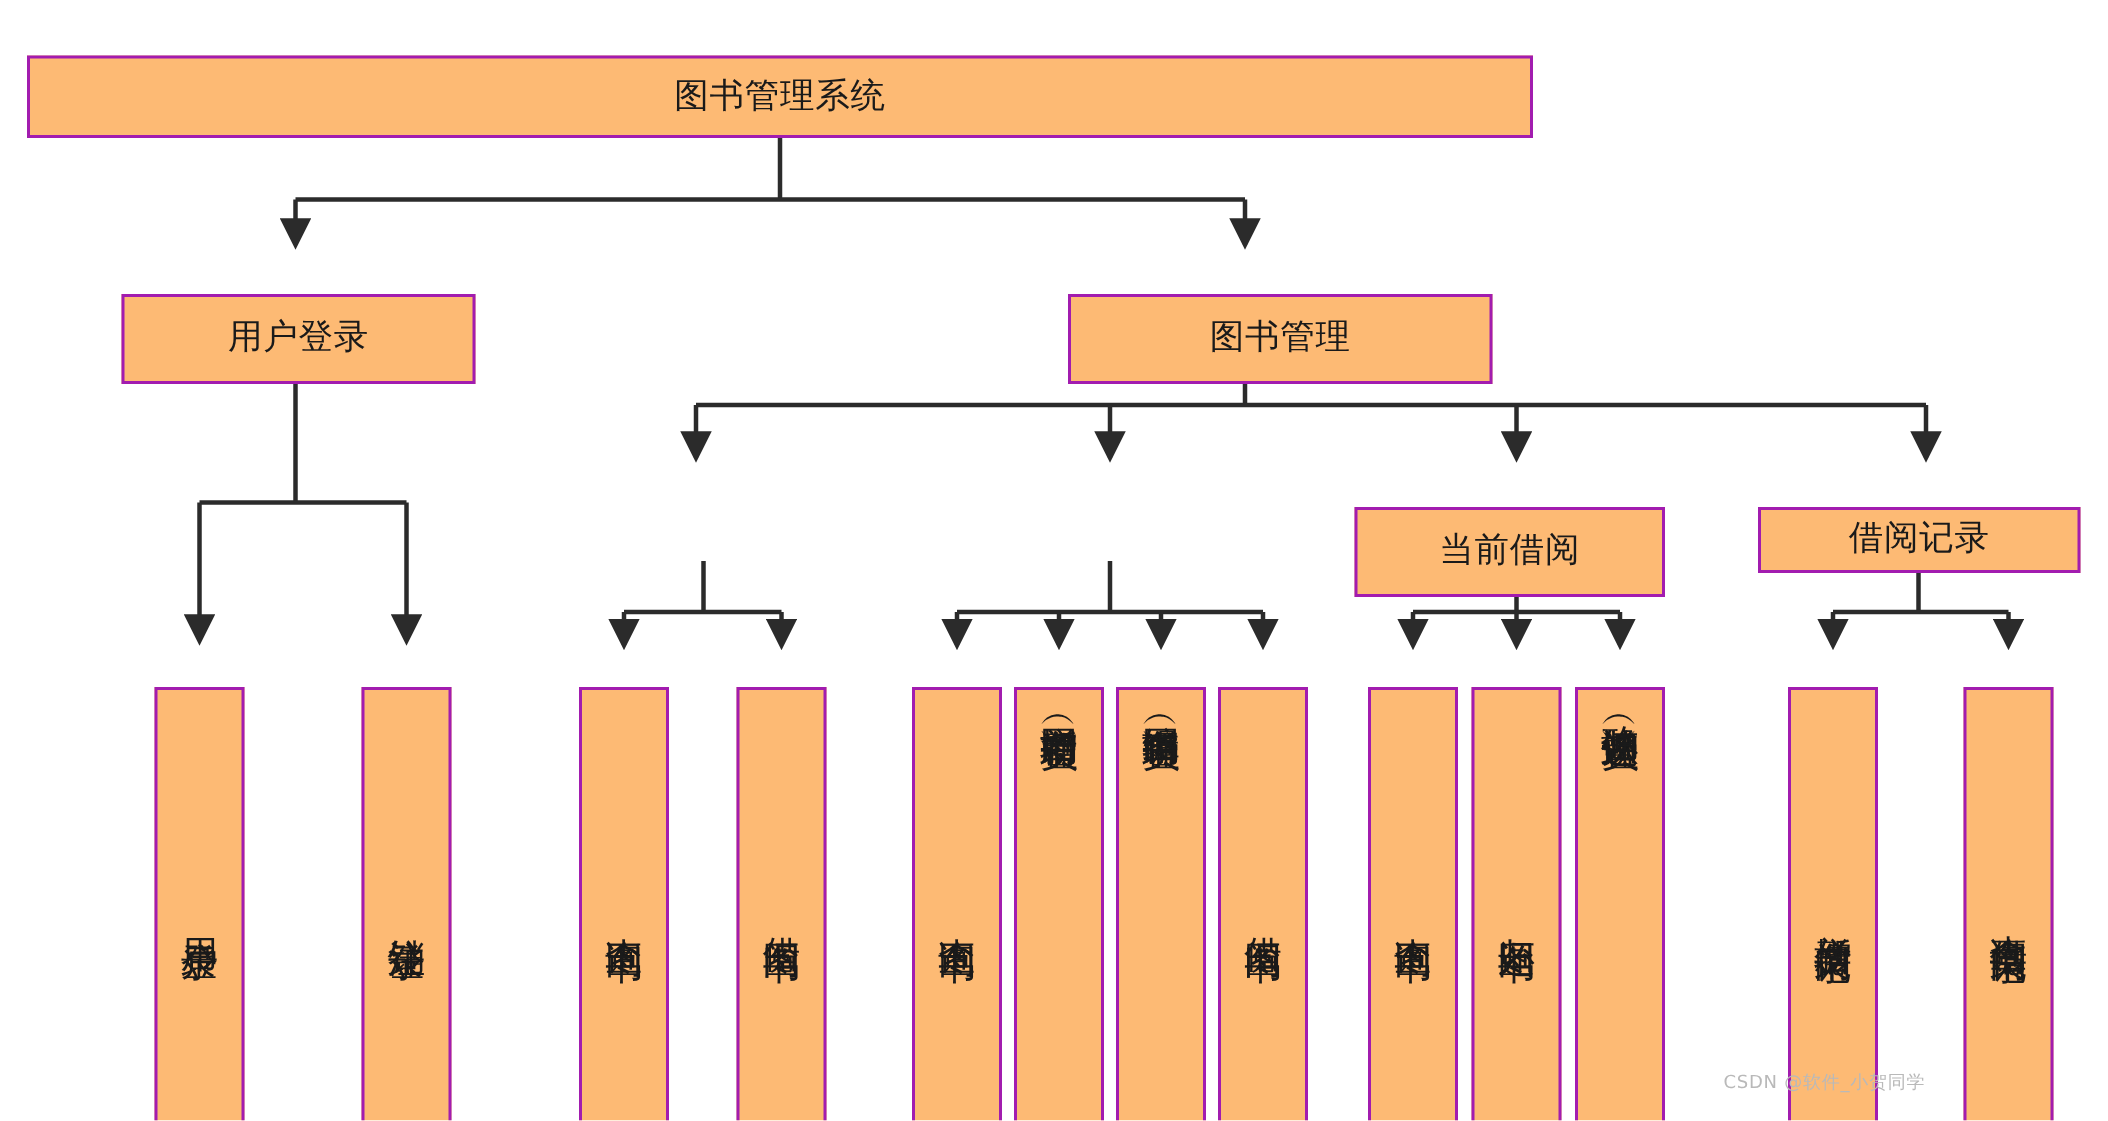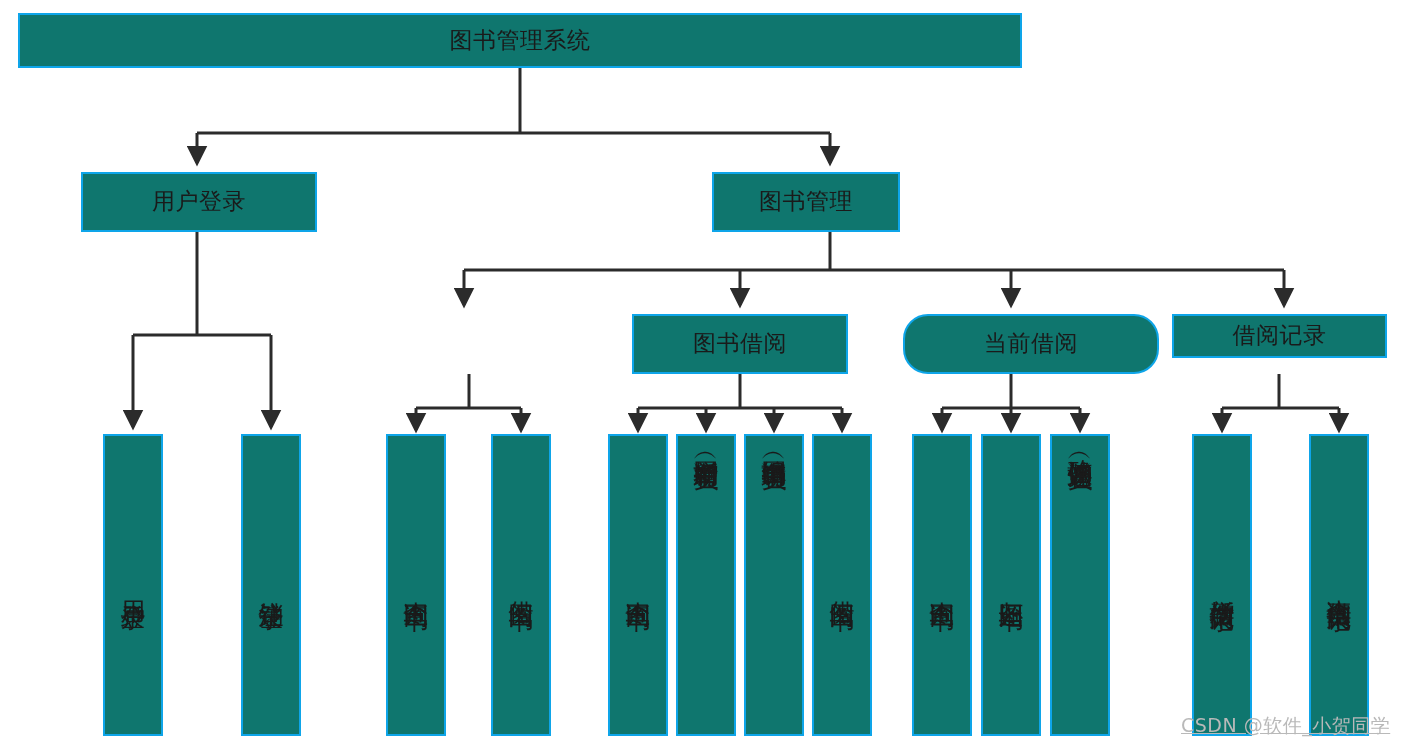--- a/index.html
+++ b/index.html
@@ -22,26 +22,27 @@
     position: absolute;
     left: 0;
     top: 0;
     width: 1405px;
     height: 747px;
     pointer-events: none;
   }
   .node {
     position: absolute;
     box-sizing: border-box;
-    background: #0f766e;
-    border: 2px solid #0ea5e9;
+    background: #fdba74;
+    border: 2px solid #a21caf;
     display: flex;
     align-items: center;
     justify-content: center;
     color: #1a1a1a;
+    margin-top: 24px;
   }
   .node .lbl {
     display: block;
     text-align: center;
     line-height: 1.02;
     letter-spacing: 0.5px;
   }
   
   .node.horiz .lbl {
     font-size: 23px;
@@ -65,27 +66,26 @@
     white-space: nowrap;
   }
   .node.vert.tall {
     align-items: flex-start;
   }
   .node.vert.tall .lbl {
     letter-spacing: 1px;
   }
   #watermark {
     position: absolute;
-    left: 1181px;
+    left: 1149px;
     top: 713px;
-    font-size: 19px;
+    font-size: 12px;
     color: #b9b9b9;
     white-space: nowrap;
     letter-spacing: 0.5px;
-    text-decoration: underline;
   }
 </style>
 </head>
 <body>
 
 <div id="diagram">
 
   <svg id="edges" viewBox="0 0 1405 747" width="1405" height="747">
     <defs>
       <marker id="arrow" viewBox="0 0 12 12" refX="10" refY="6" markerWidth="7" markerHeight="7" orient="auto-start-reverse">
@@ -137,30 +137,27 @@
   </svg>
 
   <div class="node horiz root" style="left:18px; top:13px; width:1004px; height:55px;">
     <span class="lbl">图书管理系统</span>
   </div>
 
   <div class="node horiz" style="left:81px; top:172px; width:236px; height:60px;">
     <span class="lbl">用户登录</span>
   </div>
 
-  <div class="node horiz" style="left:712px; top:172px; width:188px; height:60px;">
+  <div class="node horiz" style="left:712px; top:172px; width:283px; height:60px;">
     <span class="lbl">图书管理</span>
   </div>
 
 
-  <div class="node horiz" style="left:632px; top:314px; width:216px; height:60px;">
-    <span class="lbl">图书借阅</span>
-  </div>
-
-  <div class="node horiz" style="left:903px; top:314px; width:256px; height:60px;border-radius:25px;">
+
+  <div class="node horiz" style="left:903px; top:314px; width:207px; height:60px;">
     <span class="lbl">当前借阅</span>
   </div>
 
   <div class="node horiz" style="left:1172px; top:314px; width:215px; height:44px;">
     <span class="lbl">借阅记录</span>
   </div>
 
   <div class="node vert" style="left:103px; top:434px; width:60px; height:302px;">
     <span class="lbl">用户登录</span>
   </div>

